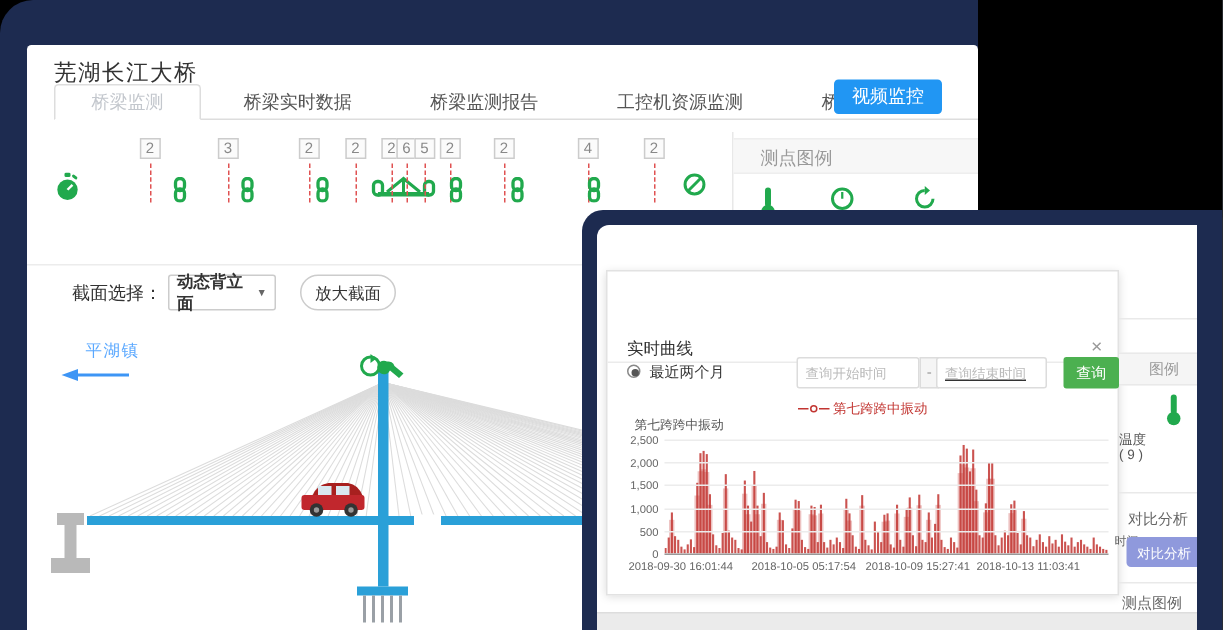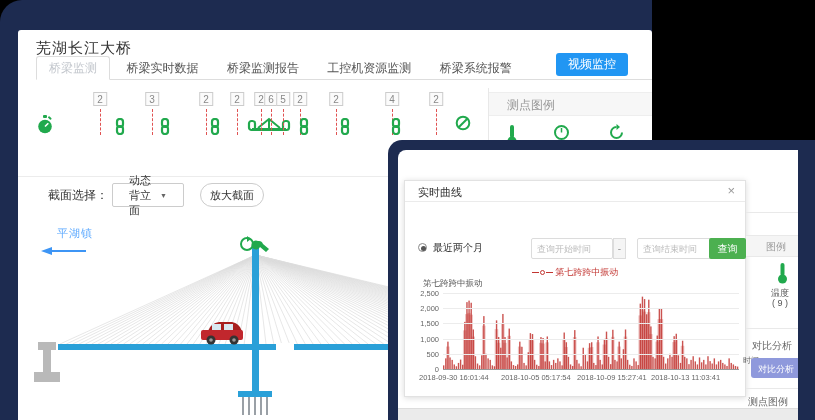--- a/index.html
+++ b/index.html
@@ -6,21 +6,21 @@
   *{box-sizing:border-box;}
   .stage{position:relative;width:815px;height:420px;overflow:hidden;
          font-family:"Liberation Sans",sans-serif;background:#000;}
   .page-bg{position:absolute;inset:0;background:#1d2b50;border-top-left-radius:22px;}
   .black-corner{position:absolute;left:652px;top:0;width:163px;height:145px;background:#000;}
 
   
   .main-window{position:absolute;left:18px;top:30px;width:634px;height:390px;background:#fff;border-radius:3px 3px 0 0;}
   .win-title{position:absolute;left:18px;top:9px;font-size:15px;font-weight:normal;color:#333;letter-spacing:1px;}
   .tabbar{position:absolute;left:18px;right:0;top:26px;height:24px;border-bottom:1px solid #ddd;}
-  .tab{display:inline-block;font-size:12px;color:#555;padding:0 12px;line-height:23px;height:24px;cursor:pointer;}
+  .tab{display:inline-block;font-size:12px;color:#555;padding:0 24px;line-height:23px;height:24px;cursor:pointer;}
   .tab.active{border:1px solid #ddd;border-bottom:1px solid #fff;background:#fff;color:#c3c7cd;border-radius:3px 3px 0 0;}
   .video-btn{position:absolute;right:24px;top:-3px;height:23px;padding:0 12px;background:#2196f3;color:#fff;
              border:none;border-radius:3px;font-size:12px;font-family:inherit;cursor:pointer;}
 
   
   .strip{position:absolute;left:0;top:58px;width:470px;height:90px;}
   .badge{position:absolute;top:4px;transform:translateX(-50%);border:1px solid #ccc;background:#fbfbfb;color:#888;
          font-size:10px;height:14px;line-height:13px;padding:0 3px;min-width:8px;text-align:center;}
   .dash{position:absolute;top:21px;height:26px;width:0;border-left:1px dashed #e05252;}
   .s-icon{position:absolute;transform:translateX(-50%);}
@@ -31,37 +31,37 @@
   .legend-head{position:absolute;left:0;right:0;top:4px;height:24px;background:#f7f7f7;border-top:1px solid #eee;
                border-bottom:1px solid #eee;color:#999;font-size:12px;line-height:24px;padding-left:18px;}
   .lp-icon{position:absolute;top:36px;}
 
   .divider-h{position:absolute;left:0;right:0;top:146px;height:1px;background:#ececec;}
 
   
   .section-bar{position:absolute;left:30px;top:152px;height:26px;display:flex;align-items:center;}
   .section-bar .lbl{font-size:12px;color:#333;}
   .select{display:inline-flex;align-items:center;justify-content:space-between;width:72px;height:24px;
-          border:1px solid #ccc;border-radius:2px;padding:0 16px;margin-left:4px;font-size:11px;color:#333;cursor:pointer;}
+          border:1px solid #ccc;border-radius:2px;padding:0 5px;margin-left:4px;font-size:11px;color:#333;cursor:pointer;font-weight:bold;}
   .select .caret{font-size:7px;color:#666;margin-left:3px;}
   .zoom-btn{margin-left:16px;height:24px;padding:0 9px;background:#fff;border:1px solid #ccc;border-radius:12px;
             font-size:11px;color:#333;font-family:inherit;cursor:pointer;}
 
   
   .side-label{position:absolute;left:39px;top:196px;color:#5aa8ff;font-size:11px;letter-spacing:1px;}
   .side-arrow{position:absolute;left:22px;top:211px;}
   #bridge-svg{position:absolute;left:0;top:205px;}
 
   
   .overlay-window{position:absolute;left:388px;top:140px;width:427px;height:280px;background:#1d2b50;border-top-left-radius:14px;}
   .overlay-inner{position:absolute;left:10px;top:10px;width:400px;height:270px;background:#fff;border-top-left-radius:8px;overflow:hidden;}
 
   .modal{position:absolute;left:6px;top:30px;width:342px;height:217px;background:#fff;border:1px solid #e2e2e2;
          box-shadow:0 1px 6px rgba(0,0,0,.15);}
-  .modal-head{position:relative;height:21px;border-bottom:1px solid #ebebeb;}
+  .modal-head{position:relative;height:21px;border-bottom:1px solid #ebebeb;margin-top:40px;}
   .modal-title{position:absolute;left:13px;top:4px;font-size:11px;color:#333;}
   .modal-close{position:absolute;right:10px;top:2px;font-size:13px;color:#999;cursor:pointer;line-height:16px;}
   .modal-tabs{position:absolute;left:13px;top:29px;}
   .mtab{display:inline-block;font-size:9px;color:#555;border:1px solid #d9d9d9;padding:3px 7px;cursor:pointer;background:#fff;}
   .mtab:first-child{border-radius:2px 0 0 2px;}
   .mtab.active{background:#2d8cf0;border-color:#2d8cf0;color:#fff;border-radius:0 2px 2px 0;}
   .mcontrols{position:absolute;left:13px;top:57px;right:8px;height:22px;}
   .radio{position:absolute;left:0;top:5px;width:9px;height:9px;border:1px solid #888;border-radius:50%;cursor:pointer;}
   .radio::after{content:"";position:absolute;left:2px;top:2px;width:5px;height:5px;border-radius:50%;background:#555;}
   .radio-lbl{position:absolute;left:15px;top:3px;font-size:10px;color:#333;}
@@ -83,21 +83,21 @@
   .xtick{position:absolute;top:80px;font-size:7.5px;color:#666;white-space:nowrap;}
   .plot .xname{position:absolute;left:300px;top:62px;font-size:8px;color:#666;white-space:nowrap;}
   #bars{position:absolute;left:0;top:0;}
 
   
   .side-strip{position:absolute;left:348px;top:0;width:52px;height:258px;}
   .ss-div{position:absolute;left:0;right:0;height:1px;background:#e9e9e9;}
   .ss-head{position:absolute;left:0;right:0;top:85px;height:22px;background:#f5f5f5;border-top:1px solid #e9e9e9;
            border-bottom:1px solid #e9e9e9;font-size:10px;color:#999;line-height:22px;padding-left:20px;}
   .ss-temp-icon{position:absolute;left:30px;top:112px;}
-  .ss-temp{position:absolute;left:0;width:68px;text-align:center;font-size:9px;color:#555;}
+  .ss-temp{position:absolute;left:0;width:68px;text-align:left;font-size:9px;color:#555;}
   .ss-lbl{position:absolute;font-size:10px;color:#666;white-space:nowrap;}
   .ss-btn{position:absolute;left:5px;top:208px;width:50px;height:20px;background:#8f99dc;border:none;border-radius:3px;
           color:#fff;font-size:9px;line-height:20px;text-align:center;font-family:inherit;cursor:pointer;white-space:nowrap;}
   .bottom-strip{position:absolute;left:0;top:258px;width:400px;height:12px;background:#ebebeb;border-top:1px solid #ddd;}
 </style>
 </head>
 <body>
 
 <div class="stage">
   <div class="page-bg"></div>
@@ -341,21 +341,21 @@
           <span class="modal-title">实时曲线</span>
           <span class="modal-close">×</span>
         </div>
 
 
         <div class="mcontrols">
           <span class="radio"></span>
           <span class="radio-lbl">最近两个月</span>
           <input class="mc-input" style="left: 113px; width: 82px;" placeholder="查询开始时间">
           <span class="mc-sep">-</span>
-          <input class="mc-input" style="left: 219px; width: 82px;" placeholder="查询结束时间">
+          <input class="mc-input" style="left: 206px; width: 74px; text-decoration: underline;" placeholder="查询结束时间">
           <button class="query-btn">查询</button>
         </div>
 
         <div class="chart-legend">
           <span class="lg-line"></span><span class="lg-circ"></span><span class="lg-line"></span>
           <span>第七跨跨中振动</span>
         </div>
 
         <div class="chart-ytitle">第七跨跨中振动</div>
 

